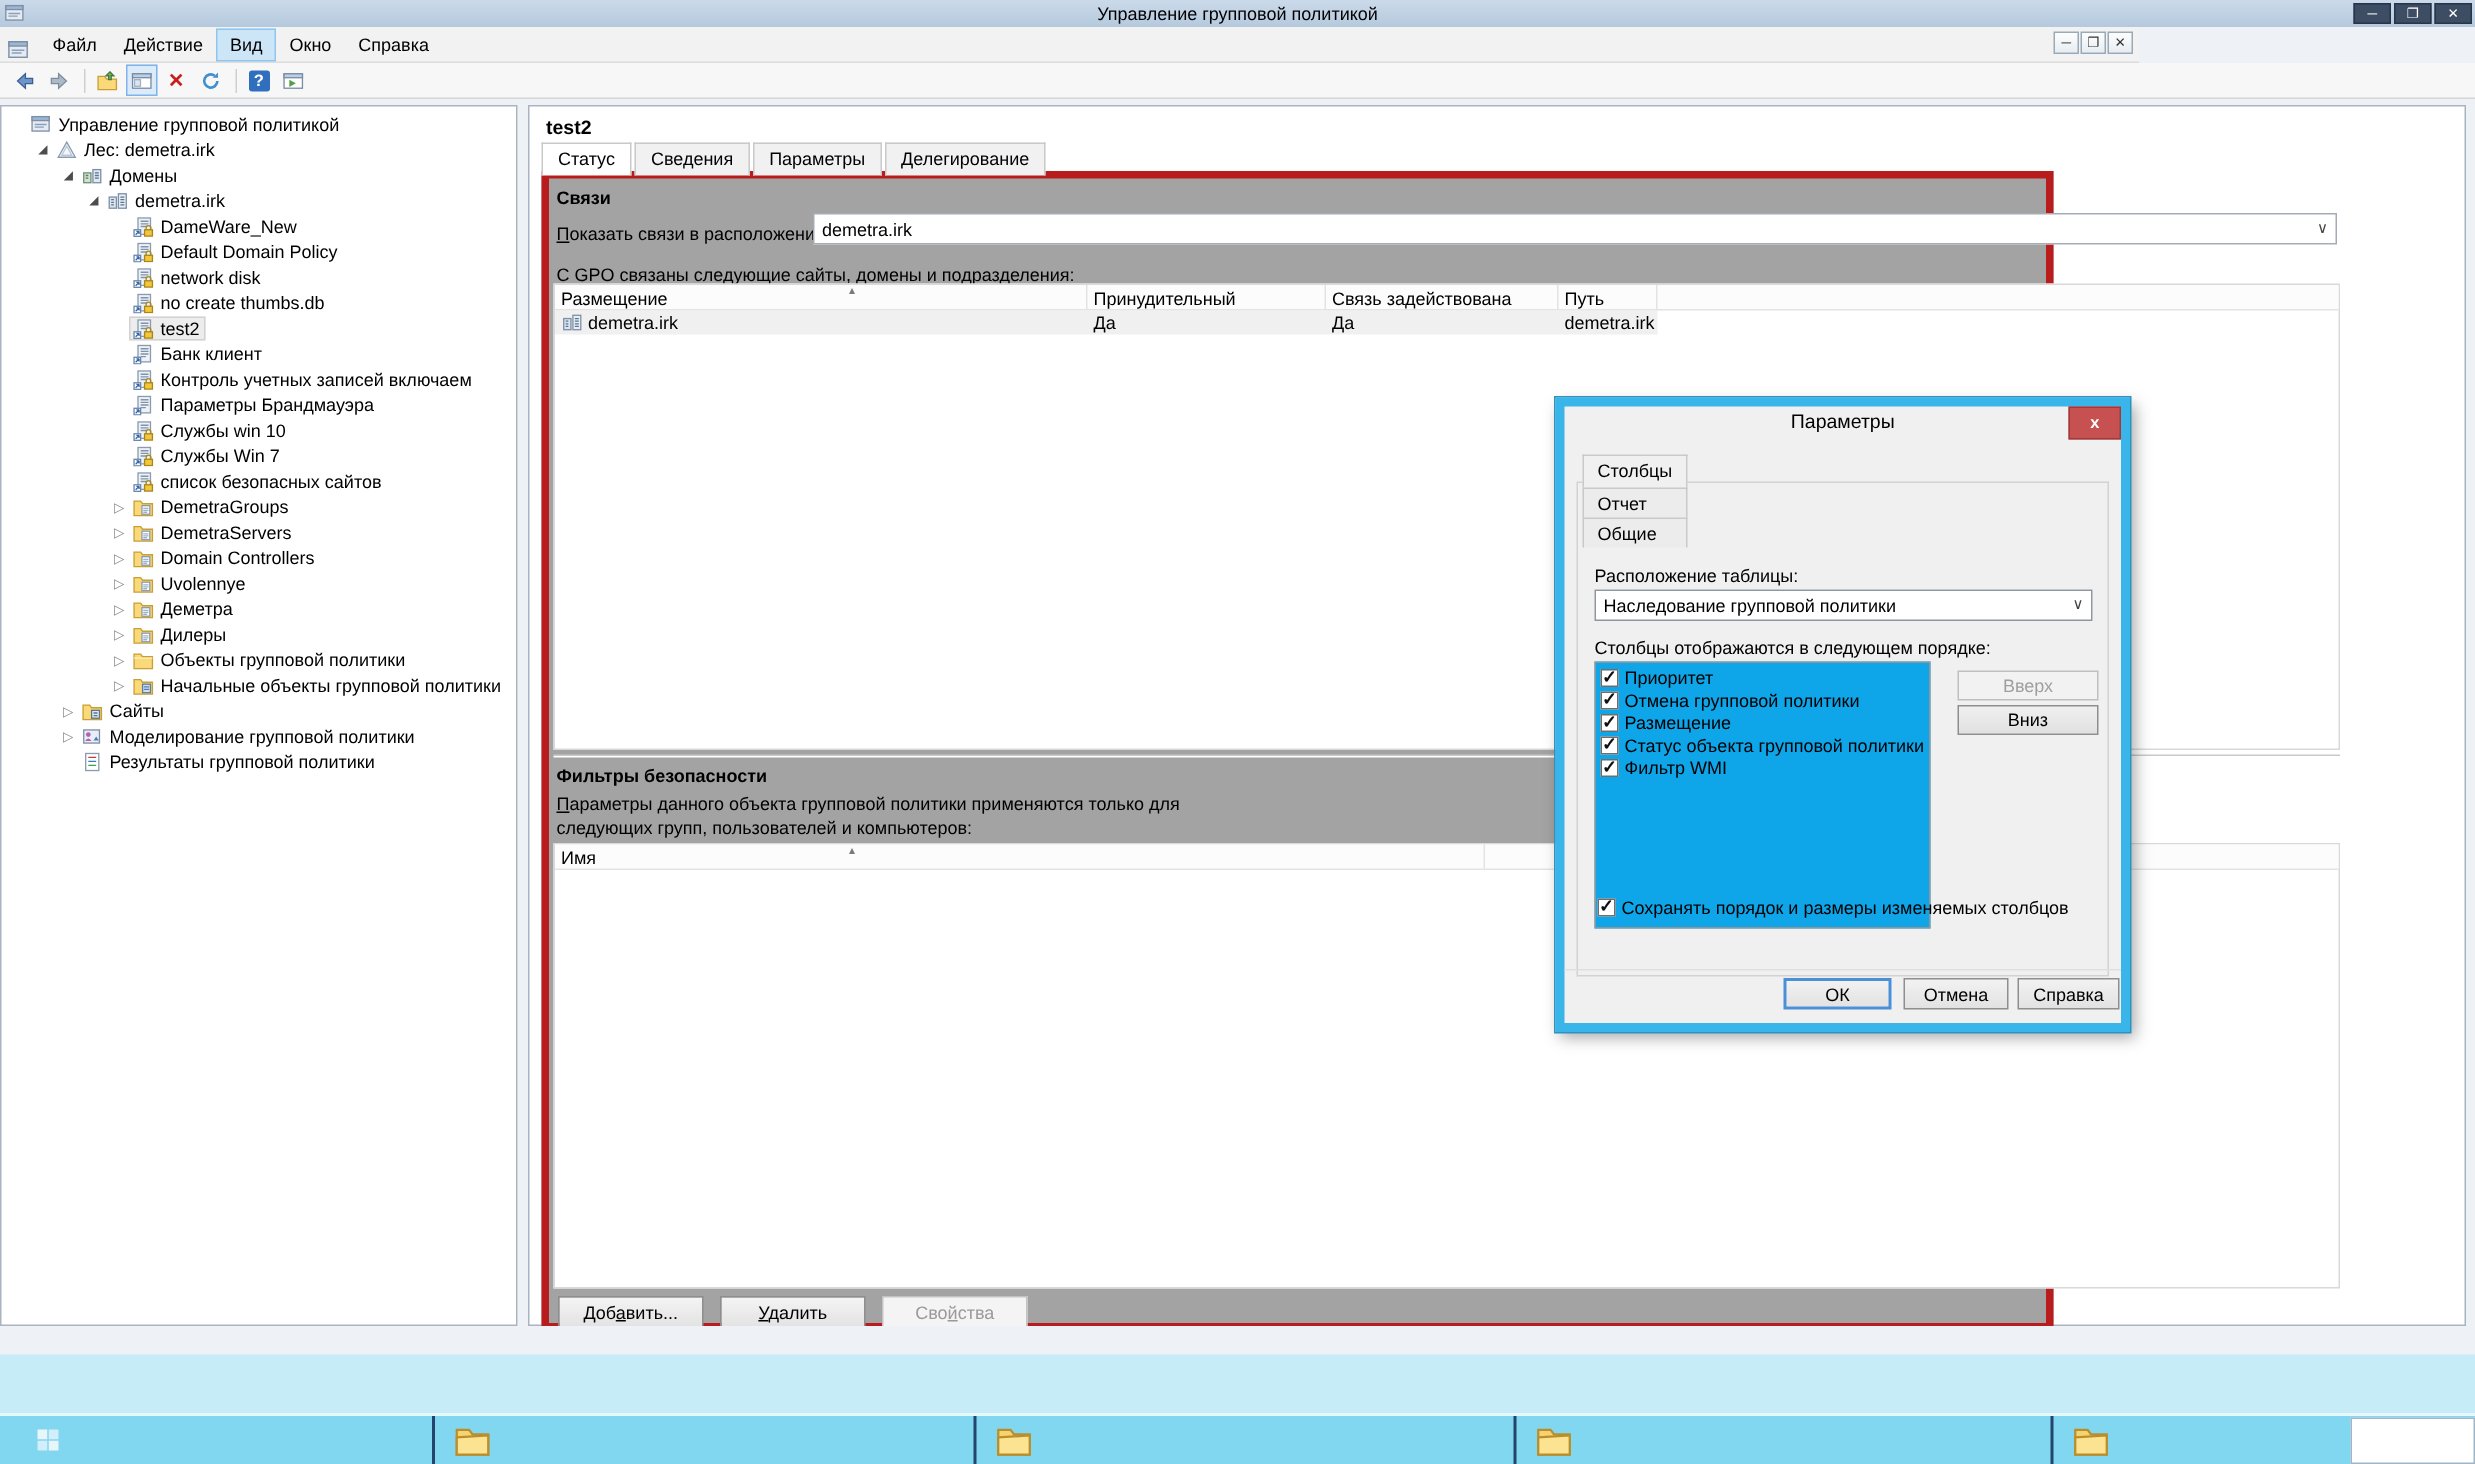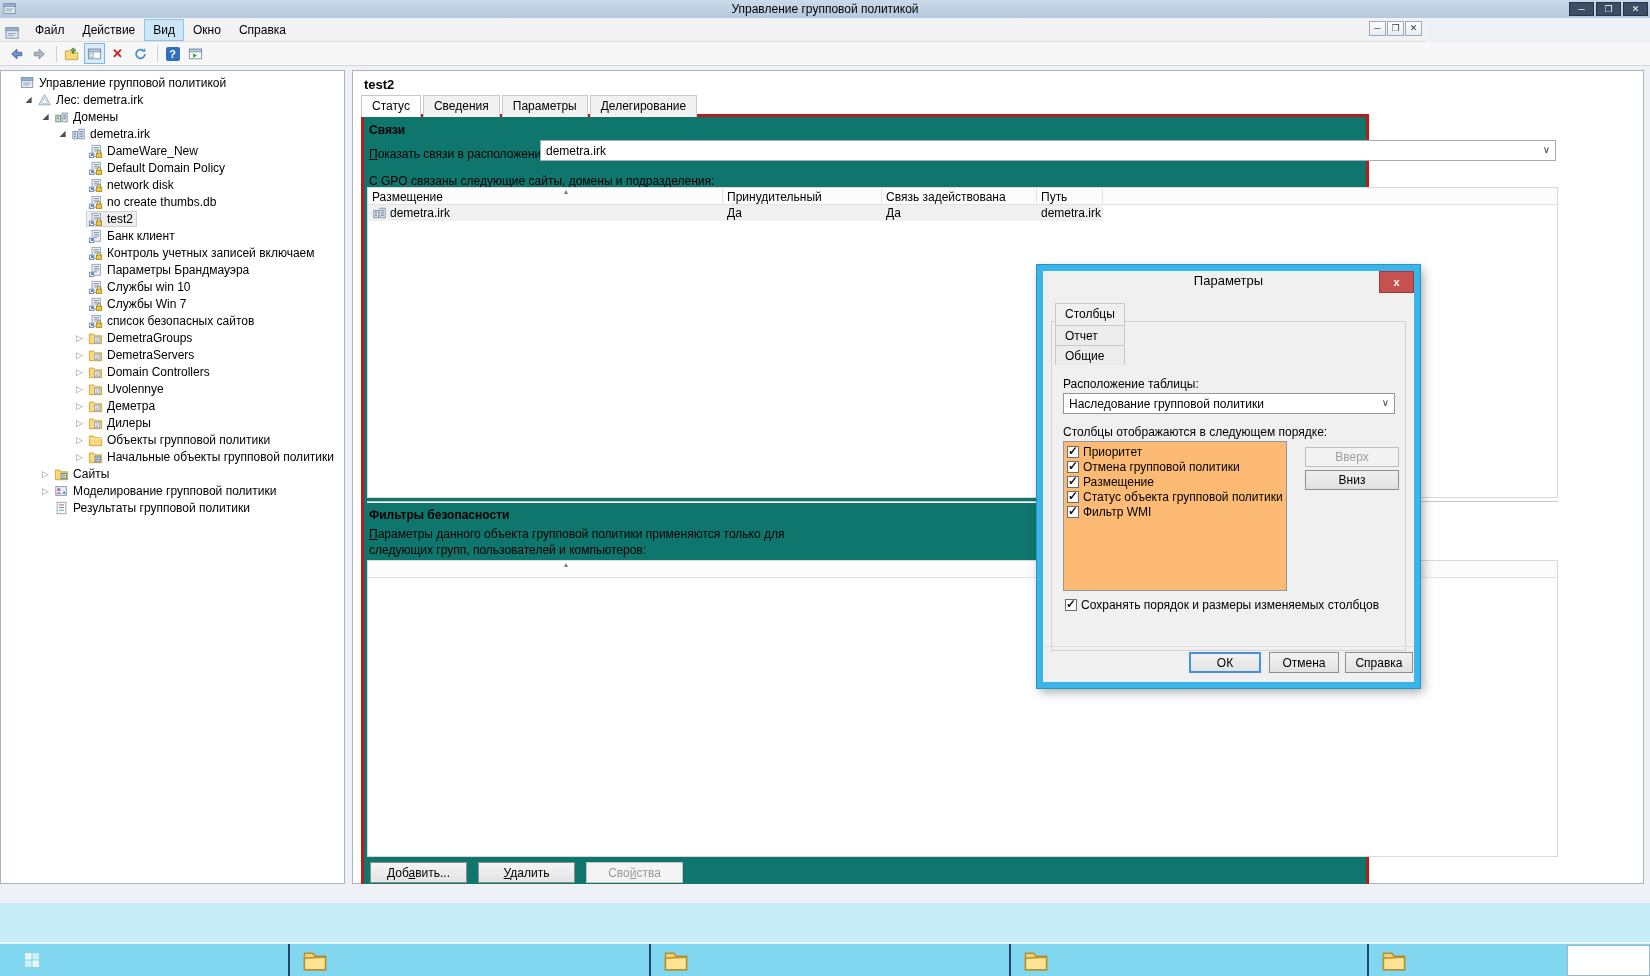--- a/index.html
+++ b/index.html
@@ -50,21 +50,21 @@
   .icon svg { width:100%; height:100%; }
   .tree-node .icon { margin-right:4px; }
   .details-pane { position:absolute; left:352px; top:70px; width:1292px; height:814px;
     background:#fff; border:1px solid #aab4c0; }
   .details-title { position:absolute; left:11px; top:6px; font-weight:bold; font-size:13px; }
   .tabs { position:absolute; left:8px; top:24px; display:flex; z-index:2; }
   .tab { padding:3px 10px 2px; background:#f1f1f1; border:1px solid #c9c9c9; border-bottom:none;
     margin-right:2px; position:relative; }
   .tab.active { background:#fff; padding-bottom:4px; top:0; z-index:3; }
   .tab-page { position:absolute; left:8px; top:43px; width:1008px; height:773px;
-    background:#0f766e; border:3px solid #b91c1c; }
+    background:#a3a3a3; border:5px solid #b91c1c; }
   .sect-head { position:absolute; left:5px; font-weight:bold; }
   .lbl { position:absolute; white-space:nowrap; }
   .combo { position:absolute; background:#fff; border:1px solid #a5acb5; height:21px;
     padding:3px 20px 0 5px; white-space:nowrap; overflow:hidden; }
   .combo .chev { position:absolute; right:5px; top:3px; font-size:10px; color:#444; }
   .list { position:absolute; background:#fff; border:1px solid #d9d9d9; }
   .list-header { position:relative; height:17px; background:#fcfcfc; border-bottom:1px solid #e3e3e3; display:flex; }
   .hcell { height:100%; border-right:1px solid #e3e3e3; padding:2px 4px 0; white-space:nowrap; overflow:hidden; }
   .sortmark { position:absolute; top:-1px; left:196px; font-size:8px; color:#7a7a7a; }
   .lrow { display:flex; align-items:center; height:16px; }
@@ -85,22 +85,22 @@
     border:1px solid #9e3a3a; color:#fff; font-weight:bold; font-size:11px; text-align:center; line-height:20px; }
   .dlg-tabs { position:absolute; left:12px; top:32px; display:flex; z-index:2;flex-direction:column; }
   .dlg-tab { padding:3px 9px 2px; background:#ececec; border:1px solid #c9c9c9; border-bottom:none; margin-right:2px; }
   .dlg-tab.active { background:#f0f0f0; padding-bottom:4px; }
   .dlg-page { position:absolute; left:8px; top:50px; width:355px; height:330px;
     border:1px solid #d2d2d2; background:#f0f0f0; }
   .dlg-desc { position:absolute; left:20px; top:62px; width:322px; line-height:1.4; }
   .dlg-select { position:absolute; left:20px; top:122px; width:332px; height:21px;
     background:#fff; border:1px solid #8f979e; padding:3px 18px 0 5px; white-space:nowrap; }
   .dlg-select .chev { position:absolute; right:5px; top:3px; font-size:10px; color:#444; }
-  .dlg-listbox { position:absolute; left:20px; top:170px; width:224px; height:150px;
-    background:#fdba74; border:1px solid #8f979e; padding:2px 0 0 3px; }
+  .dlg-listbox { position:absolute; left:20px; top:170px; width:224px; height:178px;
+    background:#0ea5e9; border:1px solid #8f979e; padding:2px 0 0 3px; }
   .cbrow { display:flex; align-items:center; height:15px; gap:4px; white-space:nowrap; }
   .cb { width:12px; height:12px; background:#fff; border:1px solid #6d6d6d; position:relative; flex:none; }
   .cb.checked::after { content:"✓"; position:absolute; left:0px; top:-3px; font-size:12px; font-weight:bold; color:#101010; }
   .dlg-btn { position:absolute; width:94px; height:20px; text-align:center; padding-top:2px;
     background:linear-gradient(#f0f0f0,#e0e0e0); border:1px solid #8e8e8e; }
   .dlg-btn.disabled { border-color:#bfbfbf; color:#9f9f9f; background:#f2f2f2; }
   .dlg-footer-line { position:absolute; left:0; right:0; top:375px; border-top:1px solid #dfdfdf; }
   .dlg-foot-btn { position:absolute; top:381px; height:21px; text-align:center; padding-top:3px;
     background:linear-gradient(#f2f2f2,#e2e2e2); border:1px solid #8e8e8e; }
   .dlg-foot-btn.default { border:2px solid #4a90d9; padding-top:2px; }
@@ -640,20 +640,21 @@
       </div>
 
       <div class="groove" style="top:384px"></div>
 
       <div class="sect-head" style="top:391px">Фильтры безопасности</div>
       <div class="lbl" style="left:5px; top:410px"><u>П</u>араметры данного объекта групповой политики применяются только для</div>
       <div class="lbl" style="left:5px; top:426px">следующих групп, пользователей и компьютеров:</div>
 
       <div class="list" style="left:3px; top:443px; width:1191px; height:297px">
         <div class="list-header">
+            <span class="hcell" style="width: 620px;">Имя</span>
             <span class="sortmark">▴</span>
           </div>
       </div>
 
       <div>
           <div class="btn" style="left: 6px; top: 745px; width: 97px;">Доб<u>а</u>вить...</div>
           <div class="btn" style="left: 114px; top: 745px; width: 97px;"><u>У</u>далить</div>
           <div class="btn disabled" style="left: 222px; top: 745px; width: 97px;">Сво<u>й</u>ства</div>
         </div>
     </div>

